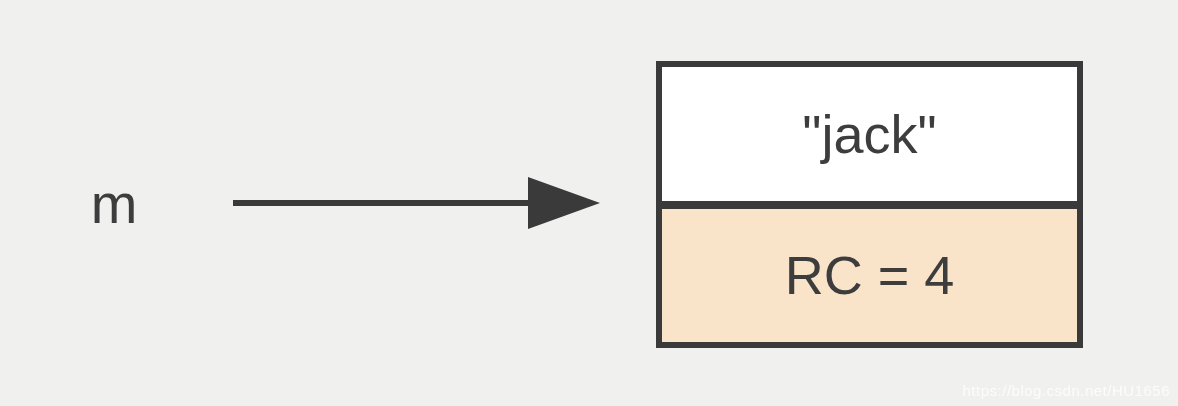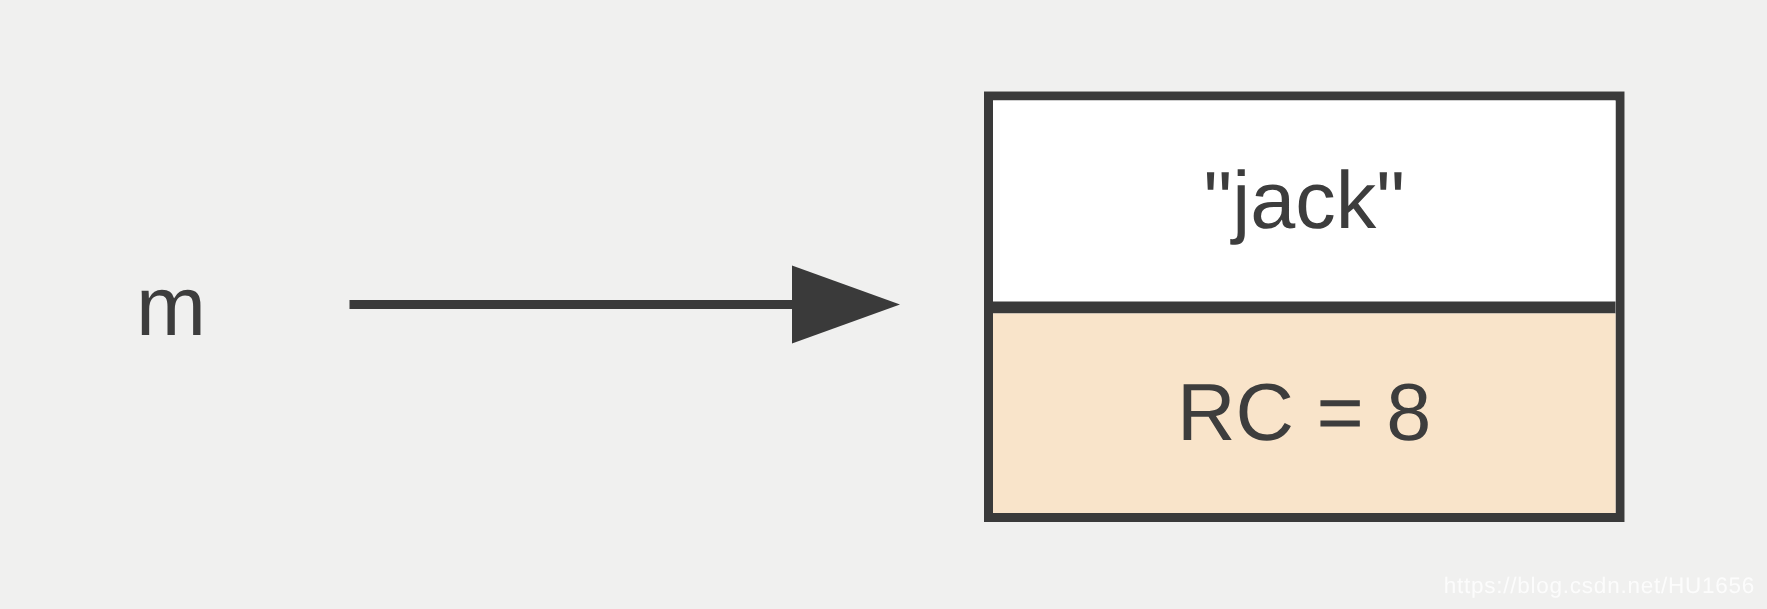--- a/index.html
+++ b/index.html
@@ -81,19 +81,19 @@
   <svg class="arrow-svg" viewBox="0 0 372 72" xmlns="http://www.w3.org/2000/svg">
     <line x1="3" y1="36" x2="302" y2="36" stroke-width="6" stroke="#3a3a3a"></line>
     <polygon points="298,10 298,62 370,36" fill="#3a3a3a"></polygon>
   </svg>
 
   <div class="obj-box">
     <div class="cell cell-top">
       <span>"jack"</span>
     </div>
     <div class="cell cell-bottom">
-      <span>RC = 8</span>
+      <span>RC = 4</span>
     </div>
   </div>
 
   <div class="watermark">https://blog.csdn.net/HU1656</div>
 
 </div>
 
 </body></html>

